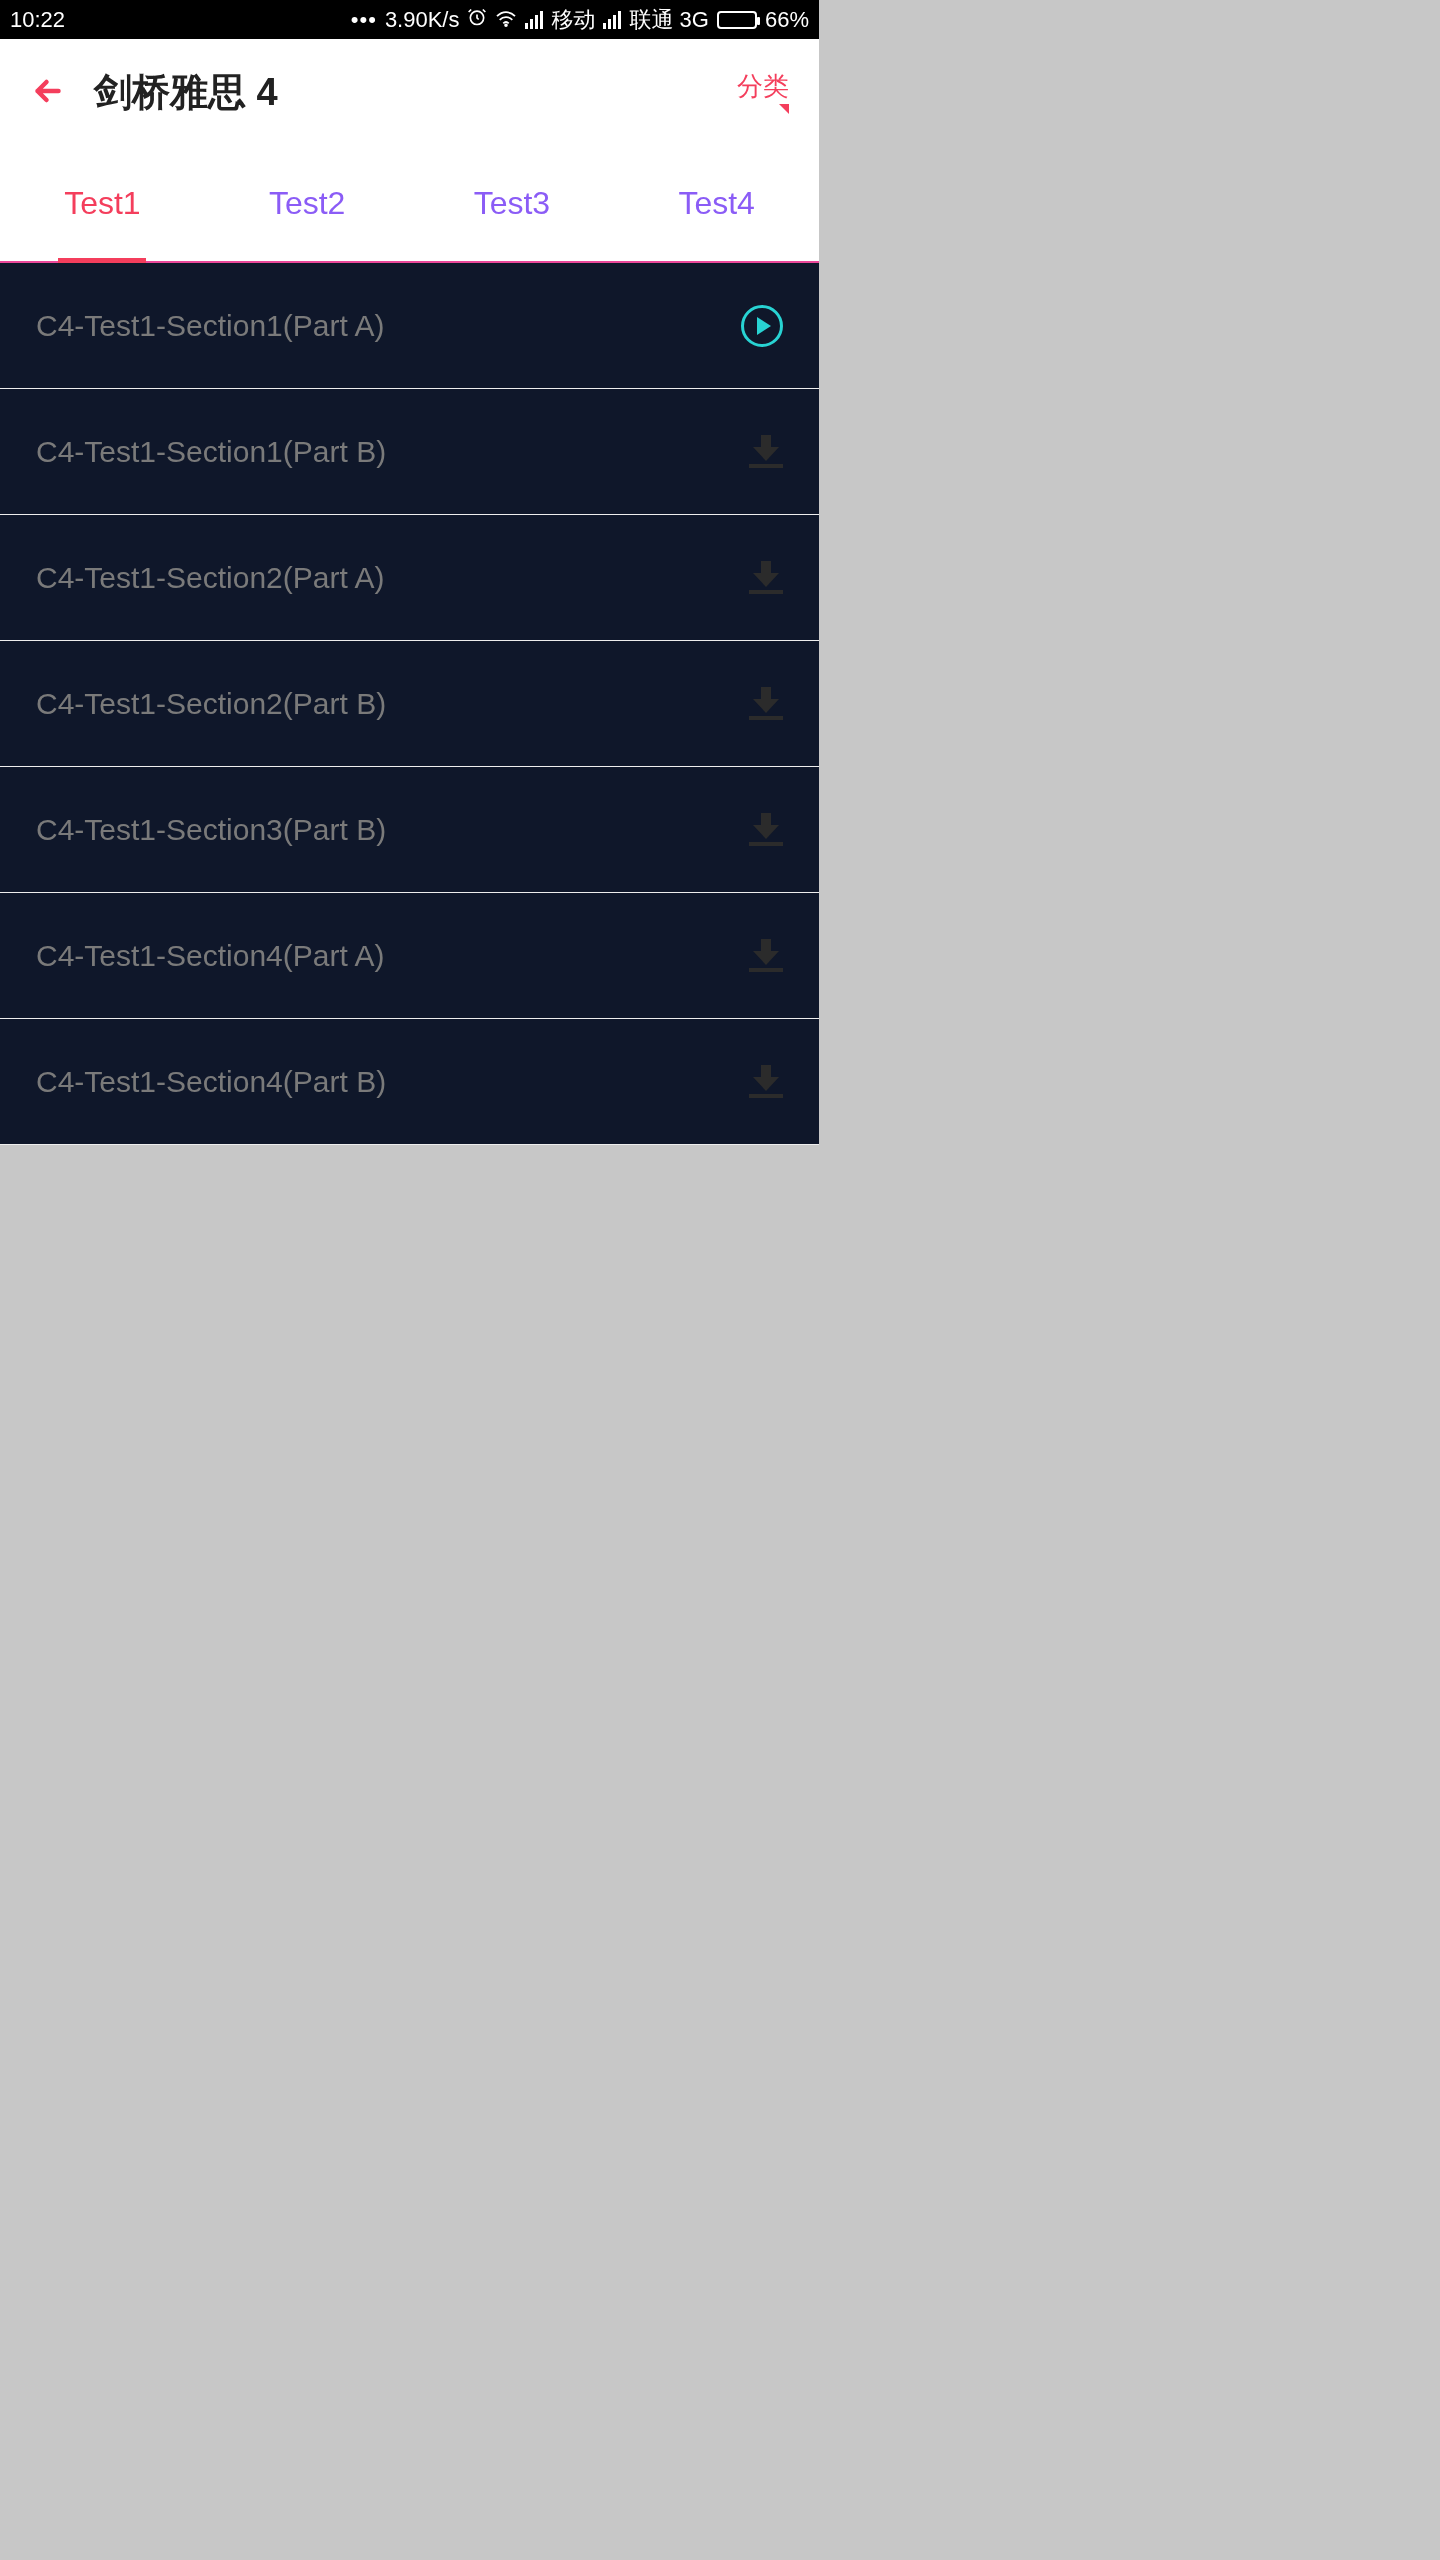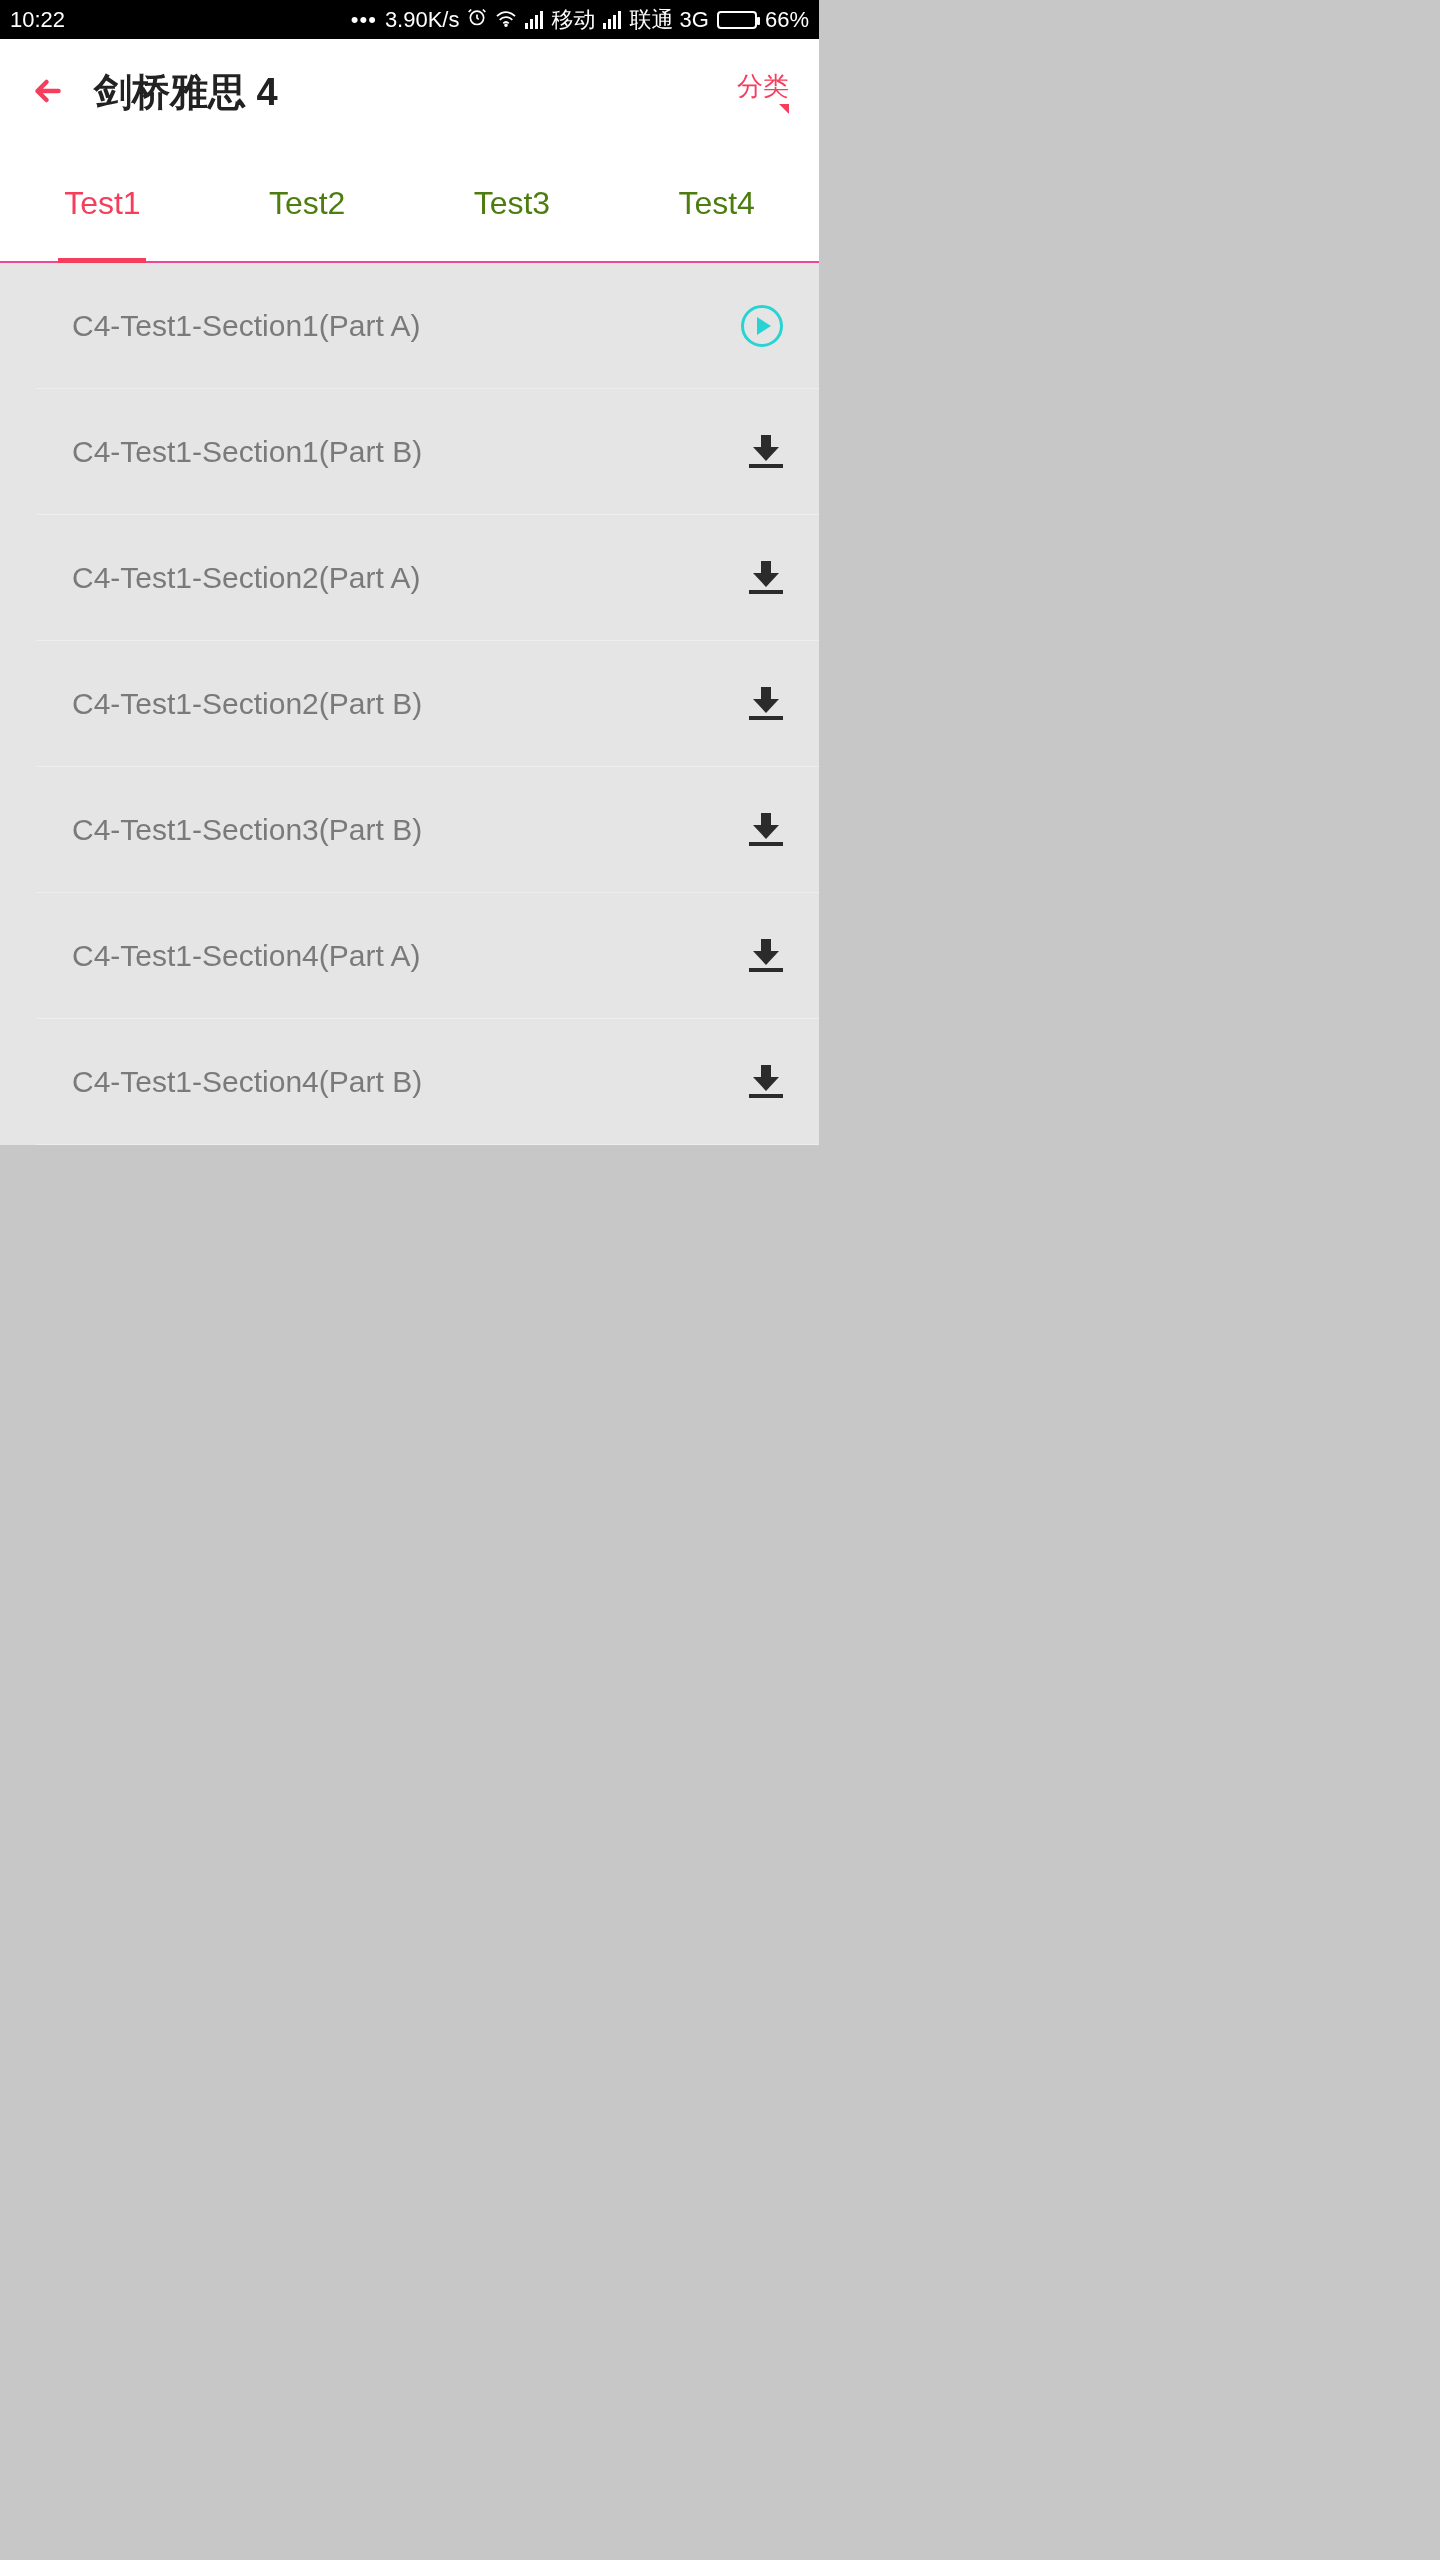--- a/index.html
+++ b/index.html
@@ -53,34 +53,34 @@
     background: #fff;
     display: flex;
     border-bottom: 2px solid #ec4899;
   }
   .tab {
     flex: 1;
     display: flex;
     align-items: center;
     justify-content: center;
     font-size: 32px;
-    color: #4d7c0f;
+    color: #8b5cf6;
     position: relative;
   }
   .tab.active { color: #f43e5c; }
   .tab.active::after {
     content: "";
     position: absolute;
     bottom: -2px;
     height: 5px;
     width: 88px;
     background: #f43e5c;
   }
 
-  .list { background: #e5e5e5; padding-left: 36px; }
+  .list { background: #0f172a; }
   .row {
     height: 126px;
     display: flex;
     align-items: center;
     padding: 0 36px;
     border-bottom: 1px solid #eee;
   }
   .row:first-child { border-top: 0; }
   .row .label { font-size: 30px; color: #7a7a7a; }
   .row .action { margin-left: auto; }

